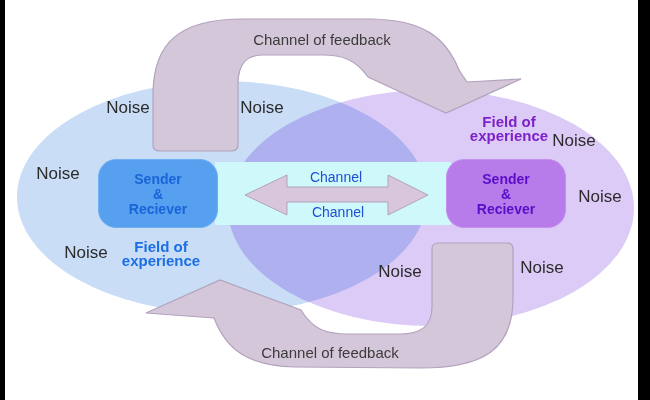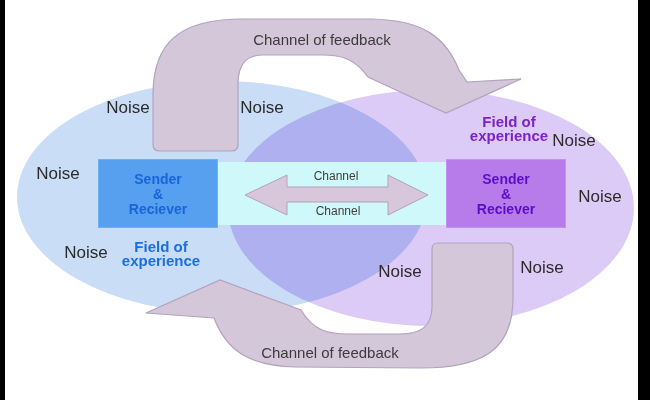--- a/index.html
+++ b/index.html
@@ -10,23 +10,23 @@
   .bar{position:absolute;top:0;height:400px;background:#000;}
   #bar-left{left:0;width:5px;}
   #bar-right{left:638px;width:12px;}
   #shapes{position:absolute;left:0;top:0;width:650px;height:400px;}
   .blend-multiply{mix-blend-mode:multiply;}
   .arrow-shape{stroke:#b1a3bc;stroke-width:1.2;}
   .dbl-arrow{stroke:#b1a3bc;stroke-width:1;}
   .txt{position:absolute;text-align:center;white-space:nowrap;}
   .noise{font-size:17px;color:#2b2b2b;transform:translate(-50%,-50%);}
   .feedback-label{font-size:15px;color:#3b3b3b;width:200px;}
-  .channel-label{font-size:12px;color:#404040;width:100px;}
+  .channel-label{font-size:14px;color:#1d4ed8;width:100px;}
   .sr-box{
-    position:absolute;width:120px;height:69px;border-radius:0;
+    position:absolute;width:120px;height:69px;border-radius:18px;
     font-weight:bold;font-size:14px;line-height:15px;text-align:center;
     padding-top:12px;box-sizing:border-box;
   }
   #box-left{left:98px;top:159px;background:#579fef;color:#1a64d9;border:1px solid #6fb0f2;}
   #box-right{left:446px;top:159px;background:#b77cea;color:#5a0dc9;border:1px solid #c490f0;}
   .field-label{font-weight:bold;font-size:15px;line-height:14px;width:160px;}
   #field-left{left:81px;top:240px;color:#1a6fe3;}
   #field-right{left:429px;top:115px;color:#7d21c8;}
 </style>
 </head>

